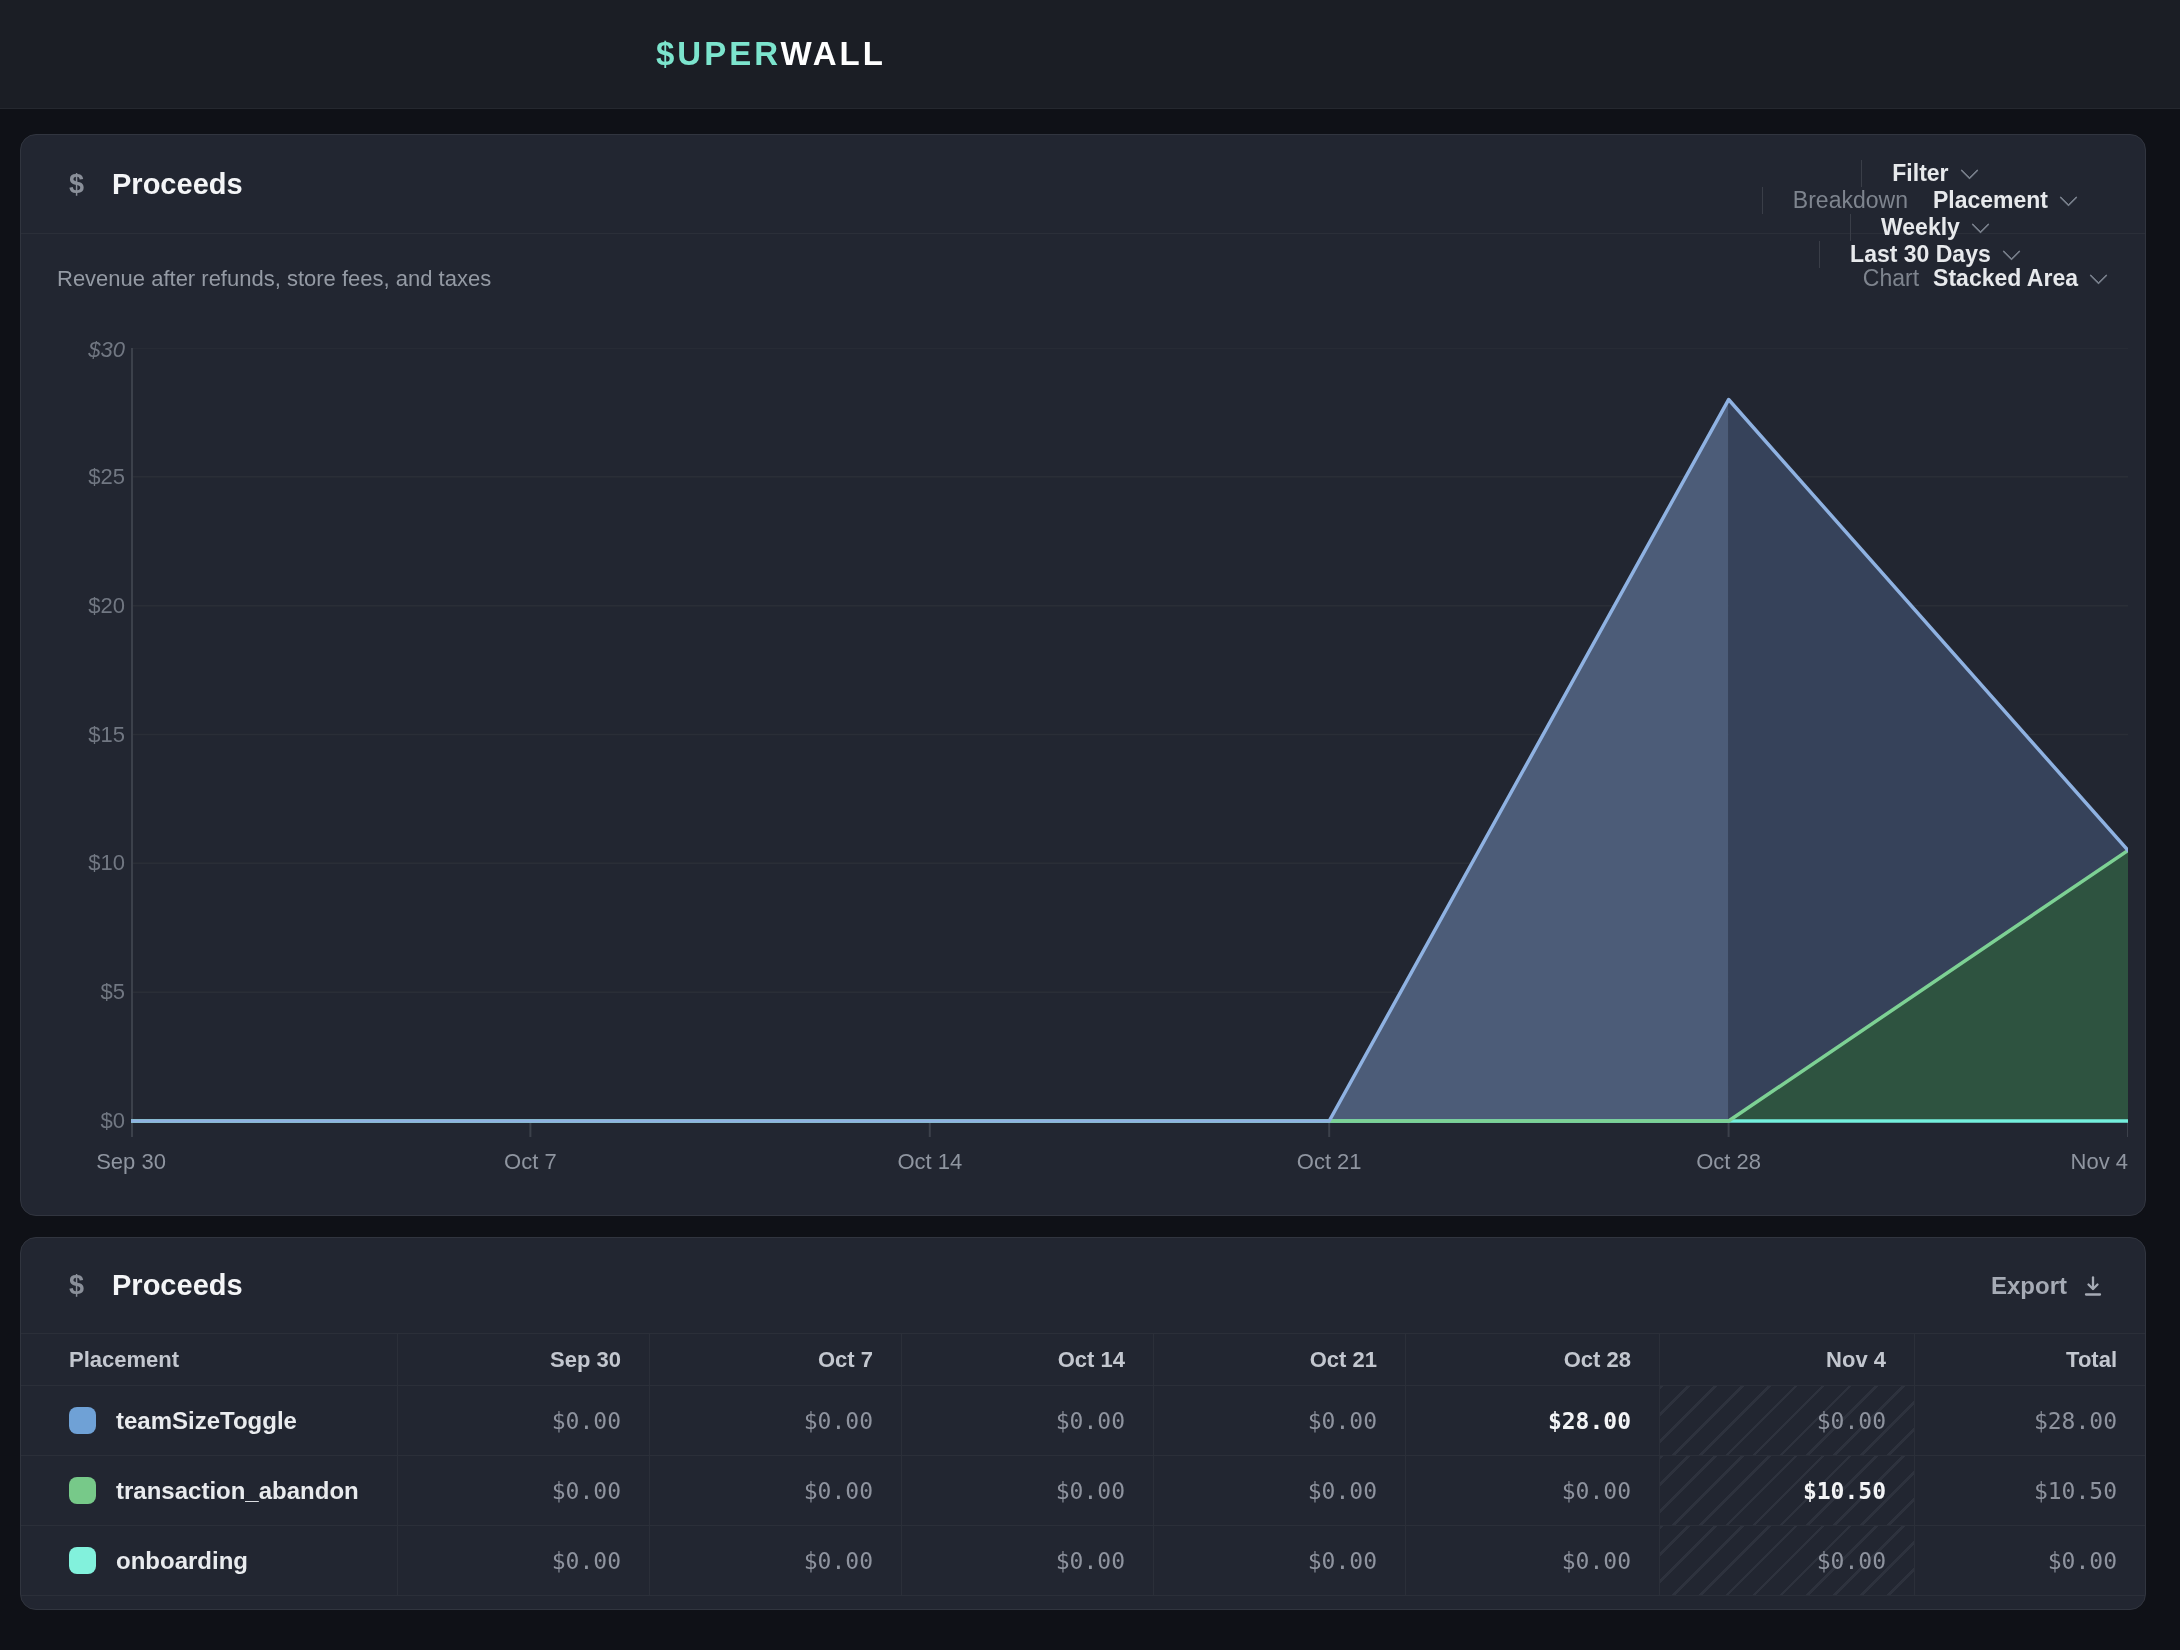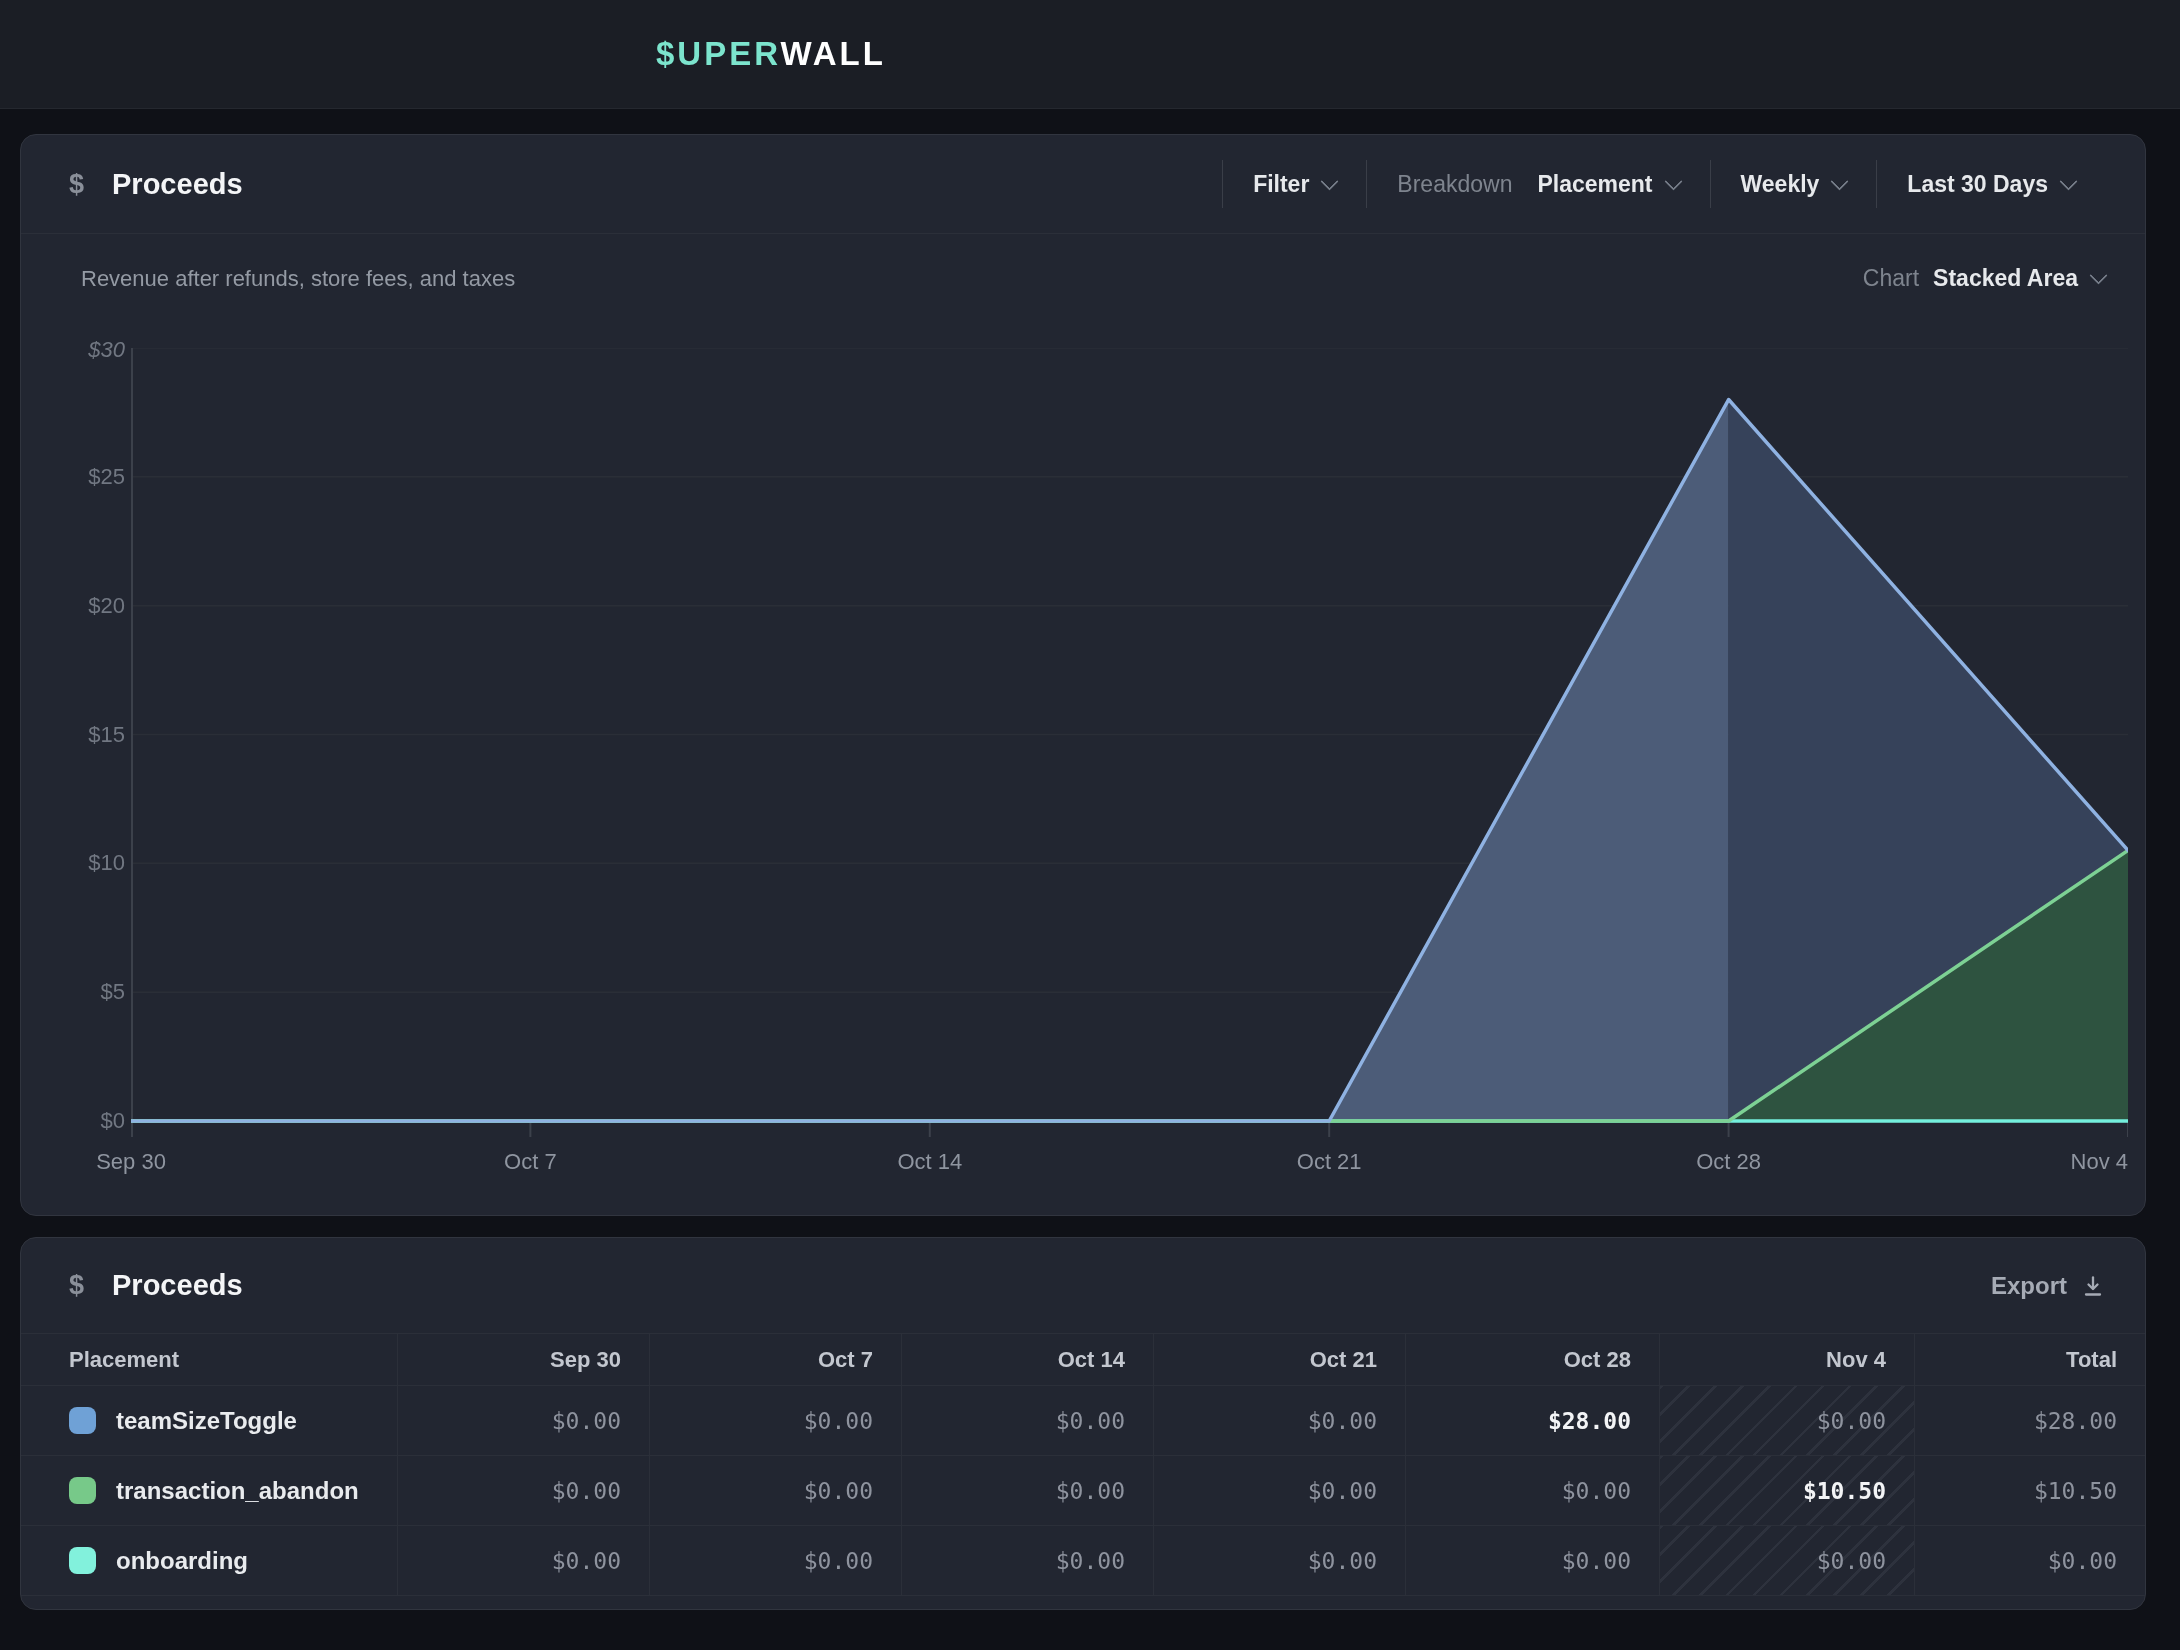--- a/index.html
+++ b/index.html
@@ -16,27 +16,27 @@
   .card{position:absolute;left:20px;width:2126px;background:#222631;border:1.5px solid #31353f;border-radius:16px;box-sizing:border-box;}
   #chart-card{top:134px;height:1082px;}
   #table-card{top:1237px;height:373px;}
   .card-header{position:absolute;top:0;left:0;right:0;display:flex;align-items:center;justify-content:space-between;padding:0 40px 0 48px;}
   #chart-card .card-header{height:98px;border-bottom:1px solid #2b2f39;}
   #table-card .card-header{height:95px;}
   .title-group{display:flex;align-items:center;gap:28px;}
   .dollar{color:#8a8f99;font-size:27px;font-weight:600;}
   .card-title{color:#f4f5f7;font-size:29px;font-weight:700;}
   
-  .controls{display:flex;align-items:center;height:48px;}
+  .controls{display:flex;align-items:center;height:48px;flex-direction:column;}
   .ctrl{display:flex;align-items:center;padding:0 30px;border-left:1px solid #3a3e48;height:48px;color:#e7e9ec;font-size:23px;font-weight:600;cursor:pointer;white-space:nowrap;}
   .muted{color:#7e848e;font-weight:500;}
   .ctrl .muted{margin-right:25px;}
   .chev{display:inline-block;width:11px;height:11px;border-right:2.5px solid #767d89;border-bottom:2.5px solid #767d89;transform:rotate(45deg);margin-left:14px;margin-top:-6px;border-radius:1px;}
   
-  .subrow{position:absolute;top:130px;left:60px;right:40px;display:flex;justify-content:space-between;align-items:center;text-align:right;}
+  .subrow{position:absolute;top:130px;left:36px;right:40px;display:flex;justify-content:space-between;align-items:center;text-align:right;}
   .subtitle{color:#949aa4;font-size:22px;}
   .chart-type{display:flex;align-items:center;font-size:23px;color:#e7e9ec;font-weight:600;cursor:pointer;}
   .chart-type .muted{margin-right:14px;}
   
   .plot-svg{position:absolute;left:110px;top:213px;width:1997px;height:790px;}
   .ylab{position:absolute;left:28px;width:76px;text-align:right;color:#717782;font-size:22px;line-height:28px;}
   .xlab{position:absolute;top:1014px;color:#8f95a0;font-size:22px;white-space:nowrap;}
   
   .table{position:absolute;top:95px;left:0;right:0;}
   .trow{display:grid;grid-template-columns:376px 252px 252px 252px 252px 254px 255px 1fr;}

